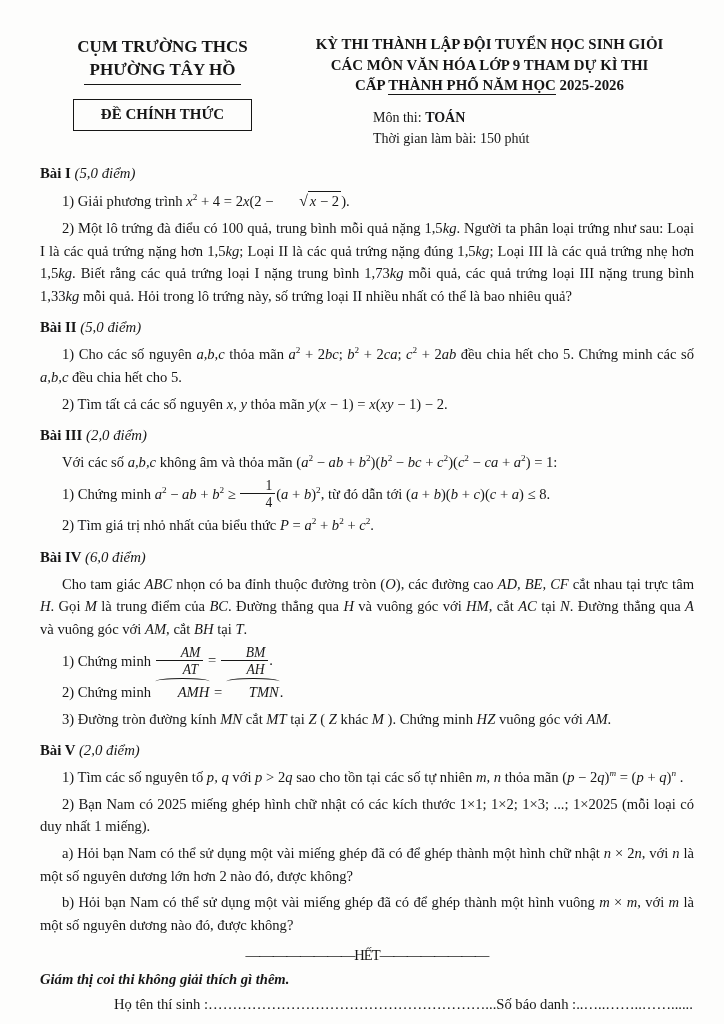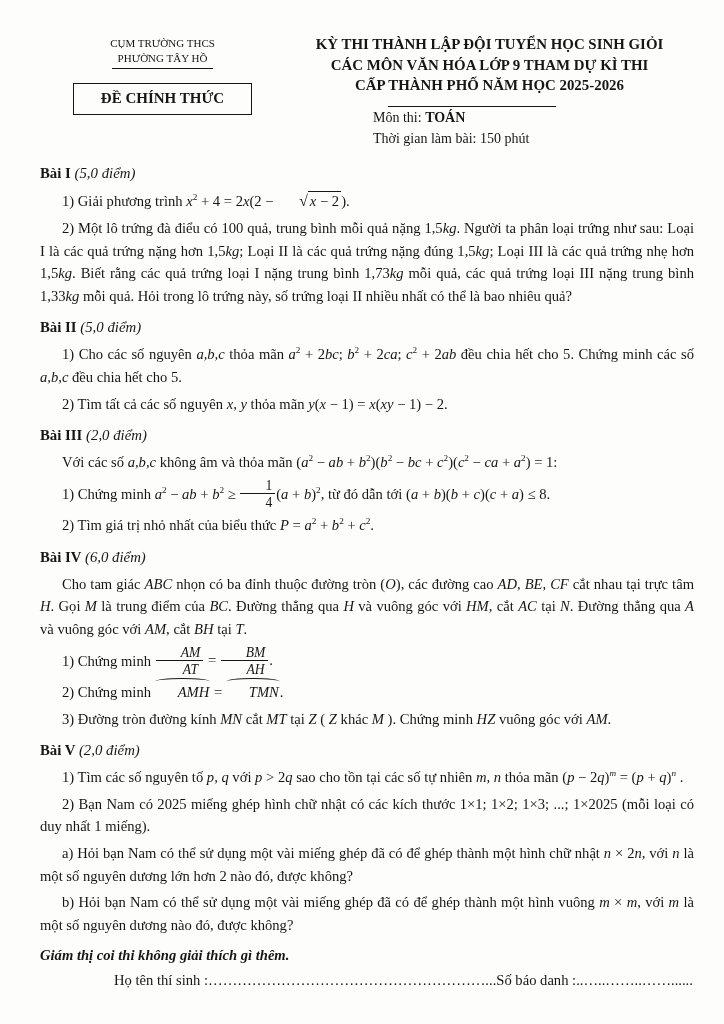--- a/index.html
+++ b/index.html
@@ -8,26 +8,26 @@
   body { width:724px; height:1024px; margin:0 auto; }
   .page {
     width:724px; height:1024px; background:#fdfdfc; color:#161616;
     font-family:"Liberation Serif","DejaVu Serif",serif;
     font-size:14.6px; line-height:1.55; overflow:hidden;
     padding:34px 30px 14px 40px;
   }
   
   .hdr { display:flex; align-items:flex-start; }
   .hdr-left { width:245px; text-align:center; flex:0 0 auto; padding-top:2px; }
-  .org { font-weight:normal; font-size:11px; line-height:1.35; }
+  .org { font-weight:bold; font-size:17px; line-height:1.35; }
   .org-u { display:inline-block; border-bottom:1.4px solid #161616; padding:0 6px 2px; }
   .exam-box { display:inline-block; border:1.7px solid #161616; padding:3px 27px 4px; font-weight:bold; font-size:15px; margin-top:14px; }
   .hdr-right { flex:1; text-align:center; }
   .title { font-weight:bold; font-size:14.9px; line-height:1.38; }
-  .title-u { border-bottom:1.4px solid #161616; padding-bottom:13px; }
+  .title-u { border-bottom:1.4px solid #161616; padding-bottom:1px; }
   .exam-info { text-align:left; margin:11px 0 0 88px; font-size:14px; line-height:1.5; }
   .b { font-weight:bold; }
   .i { font-style:italic; }
   
   .problems { margin-top:13px; }
   .prob-heading { margin:9px 0 2px; font-size:14.8px; }
   .para { margin:4px 0; text-indent:22px; text-align:justify; }
   .sup { font-size:0.63em; vertical-align:super; line-height:0; letter-spacing:0; }
   .nowrap { white-space:nowrap; }
   .frac { display:inline-block; vertical-align:-0.62em; text-align:center; font-size:0.93em; line-height:1.12; margin:0 1px; }
@@ -94,18 +94,19 @@
       <section>
         <p class="prob-heading"><span class="b">Bài V </span><span class="i">(2,0 điểm)</span></p>
         <p class="para"><span>1) Tìm các số nguyên tố </span><span class="i">p, q</span><span> với </span><span class="nowrap"><span class="i">p</span><span> &gt; 2</span><span class="i">q</span></span><span> sao cho tồn tại các số tự nhiên </span><span class="i">m, n</span><span> thỏa mãn </span><span class="nowrap"><span>(</span><span class="i">p</span><span> − 2</span><span class="i">q</span><span>)</span><span class="sup i">m</span><span> = (</span><span class="i">p</span><span> + </span><span class="i">q</span><span>)</span><span class="sup i">n</span><span> .</span></span></p>
         <p class="para"><span>2) Bạn Nam có 2025 miếng ghép hình chữ nhật có các kích thước 1×1; 1×2; 1×3; ...; 1×2025 (mỗi loại có duy nhất 1 miếng).</span></p>
         <p class="para"><span>a) Hỏi bạn Nam có thể sử dụng một vài miếng ghép đã có để ghép thành một hình chữ nhật </span><span class="nowrap"><span class="i">n</span><span> × 2</span><span class="i">n</span></span><span>, với </span><span class="i">n</span><span> là một số nguyên dương lớn hơn 2 nào đó, được không?</span></p>
         <p class="para"><span>b) Hỏi bạn Nam có thể sử dụng một vài miếng ghép đã có để ghép thành một hình vuông </span><span class="nowrap"><span class="i">m</span><span> × </span><span class="i">m</span></span><span>, với </span><span class="i">m</span><span> là một số nguyên dương nào đó, được không?</span></p>
       </section>
     </main>
 
   <div class="footer">
+    <div class="end-line">————————HẾT————————</div>
     <div class="note">Giám thị coi thi không giải thích gì thêm.</div>
     <div class="cand-line"><span>Họ tên thí sinh :</span><span>…………………………………………………...</span><span>Số báo danh :</span><span>..…..……..……......</span></div>
 
   </div>
 
 </div>
 
 </body></html>

